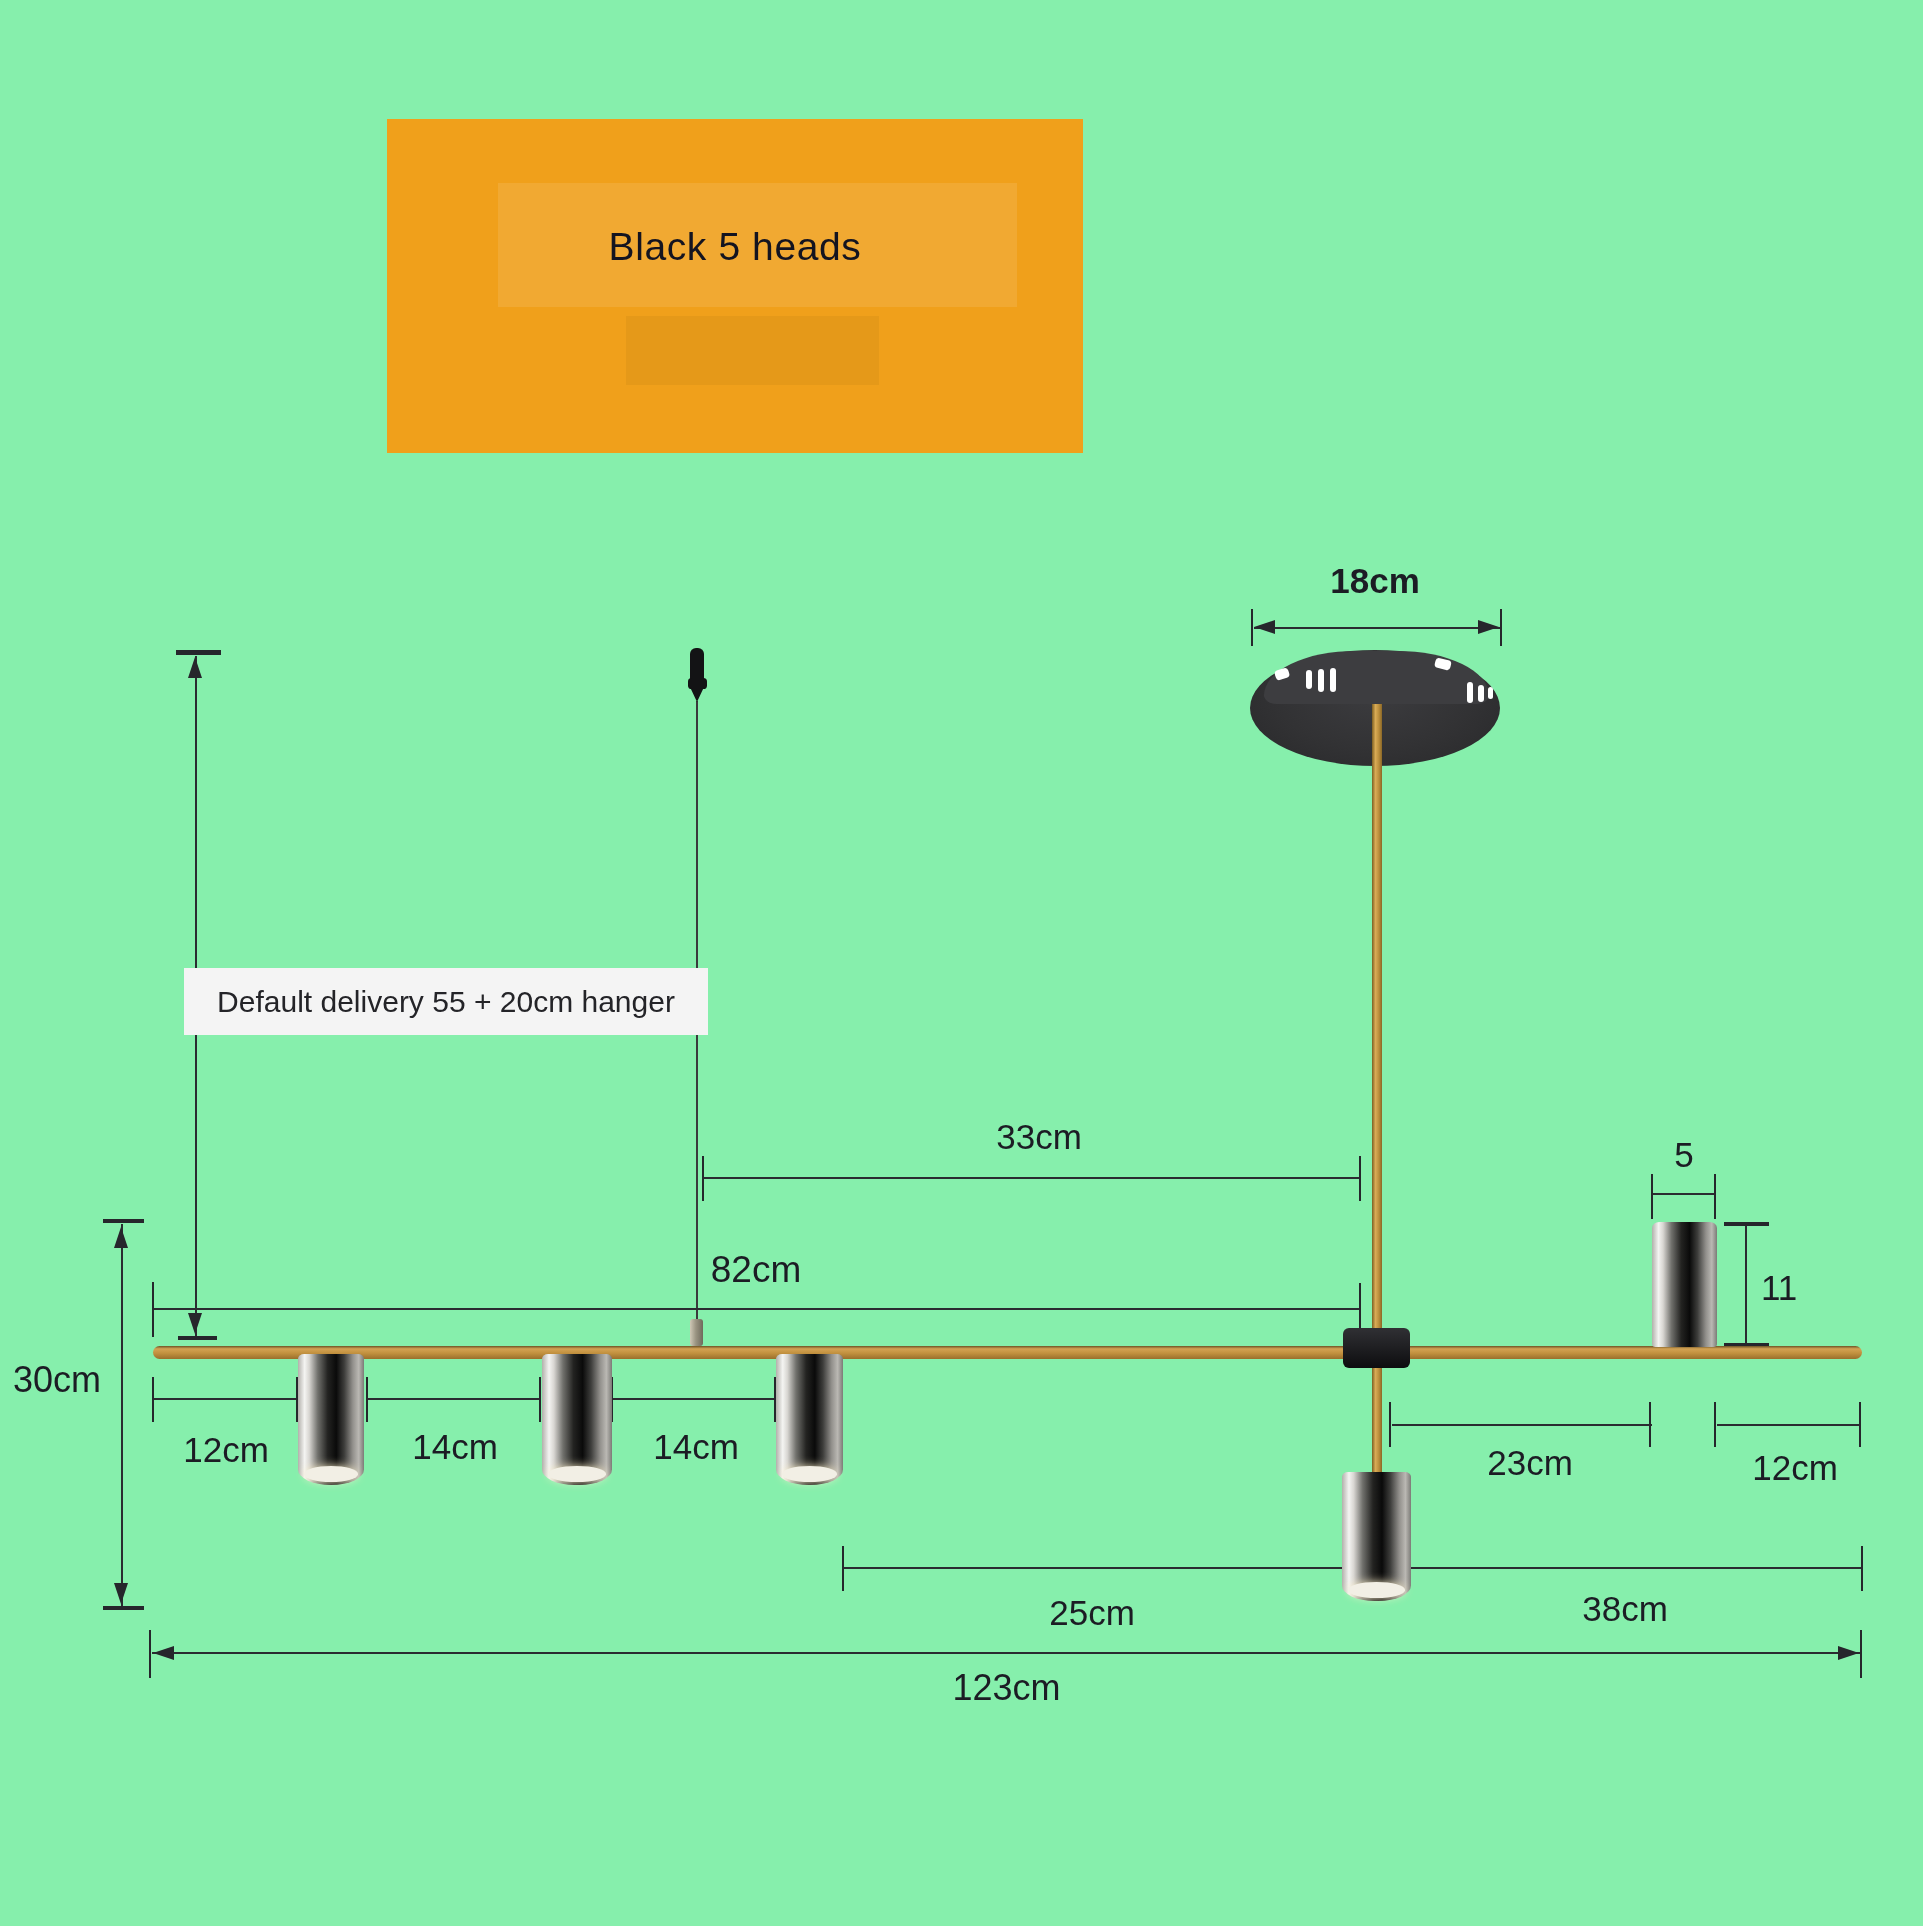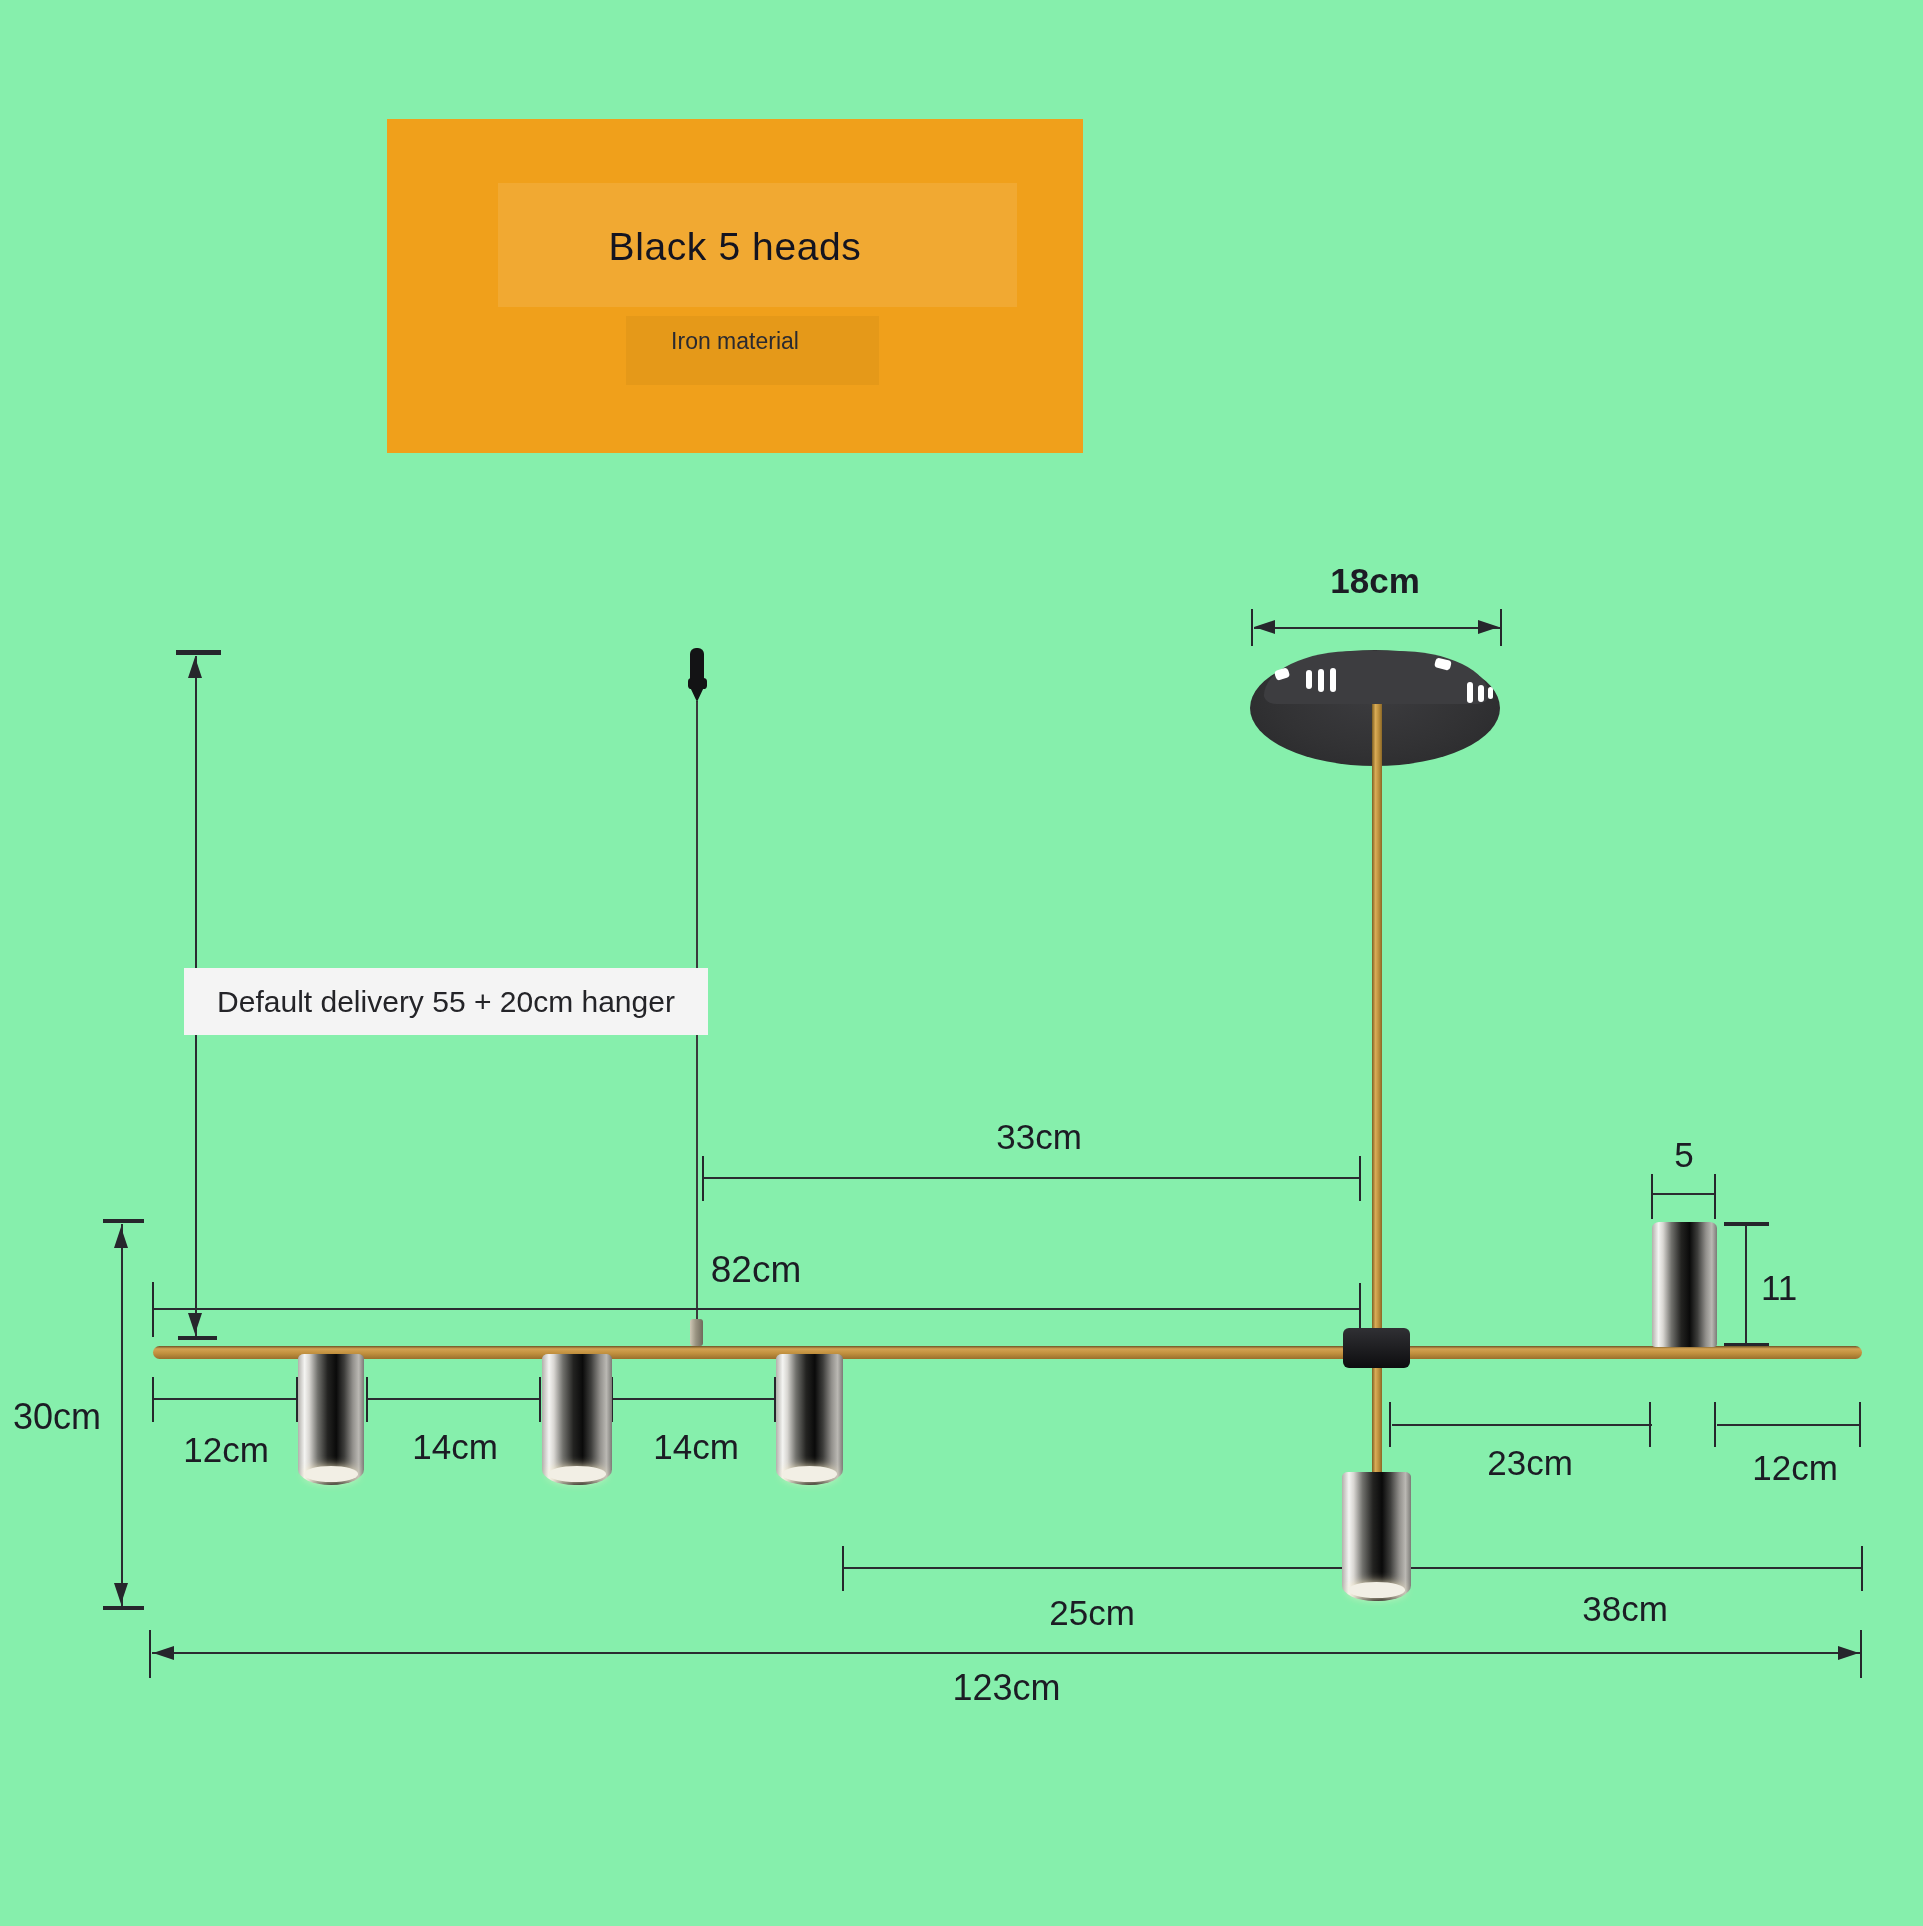--- a/index.html
+++ b/index.html
@@ -46,21 +46,20 @@
 </style>
 </head>
 <body>
 
 <div id="stage">
 
   <div class="abs badge" style="left:387px;top:119px;width:696px;height:334px;">
     <div class="abs badge-inner" style="left:111px;top:64px;width:519px;height:124px;"></div>
     <div class="abs badge-sub-bg" style="left:239px;top:197px;width:253px;height:69px;"></div>
     <div class="abs badge-title" style="top:107px;">Black 5 heads</div>
-    <div class="abs badge-sub" style="top:209px;">Iron material</div>
   </div>
 
   <div class="abs dimlabel" style="left:1300px;top:562px;width:150px;font-weight:bold;">18cm</div>
   <div class="abs tick" style="left:1251px;top:609px;height:37px;"></div>
   <div class="abs tick" style="left:1500px;top:609px;height:37px;"></div>
   <div class="abs hline" style="left:1254px;top:627px;width:246px;"></div>
   <div class="abs arr arr-l" style="left:1254px;top:620px;"></div>
   <div class="abs arr arr-r" style="left:1478px;top:620px;"></div>
 
   <div class="abs canopy-base" style="left:1250px;top:650px;width:250px;height:116px;"></div>
@@ -95,21 +94,21 @@
   <div class="abs dimlabel" style="left:964px;top:1118px;width:150px;">33cm</div>
   <div class="abs tick" style="left:702px;top:1156px;height:45px;"></div>
   <div class="abs tick" style="left:1359px;top:1156px;height:45px;"></div>
   <div class="abs hline" style="left:704px;top:1177px;width:657px;"></div>
 
   <div class="abs dimlabel" style="left:681px;top:1251px;width:150px;font-size:37px;">82cm</div>
   <div class="abs tick" style="left:152px;top:1282px;height:55px;"></div>
   <div class="abs tick" style="left:1359px;top:1283px;height:53px;"></div>
   <div class="abs hline" style="left:153px;top:1308px;width:1207px;"></div>
 
-  <div class="abs dimlabel" style="left:3px;top:1398px;width:108px;font-size:36px;">30cm</div>
+  <div class="abs dimlabel" style="left:3px;top:1361px;width:108px;font-size:36px;">30cm</div>
   <div class="abs cap" style="left:103px;top:1219px;width:41px;"></div>
   <div class="abs arr arr-u" style="left:114px;top:1227px;"></div>
   <div class="abs vline" style="left:121px;top:1224px;height:384px;"></div>
   <div class="abs arr arr-d" style="left:114px;top:1583px;"></div>
   <div class="abs cap" style="left:103px;top:1606px;width:41px;"></div>
 
   <div class="abs dimlabel" style="left:1654px;top:1136px;width:60px;">5</div>
   <div class="abs tick" style="left:1651px;top:1174px;height:45px;"></div>
   <div class="abs tick" style="left:1714px;top:1174px;height:45px;"></div>
   <div class="abs hline" style="left:1652px;top:1193px;width:64px;"></div>

